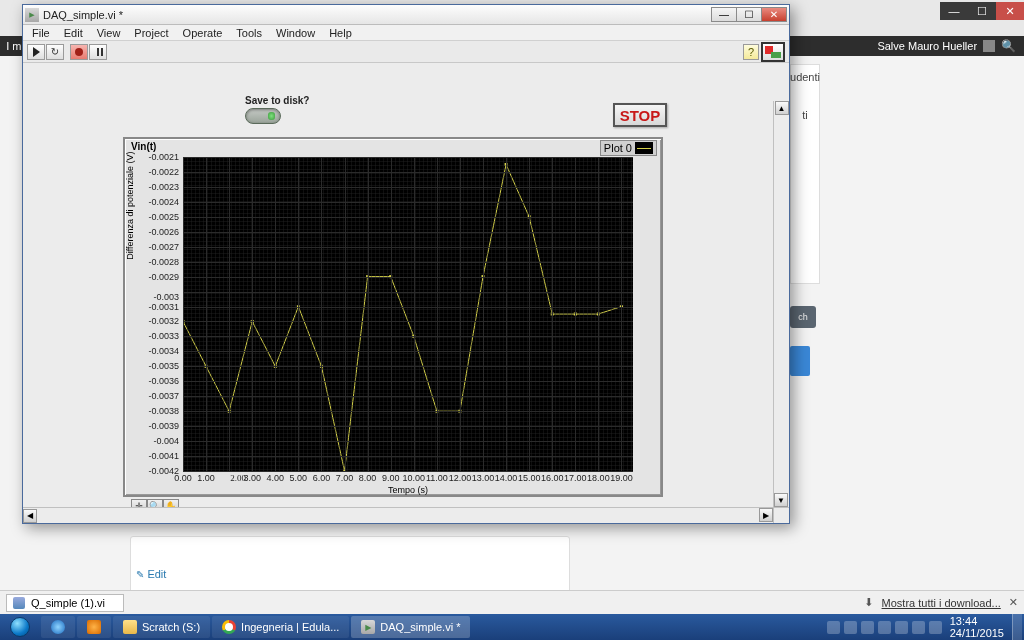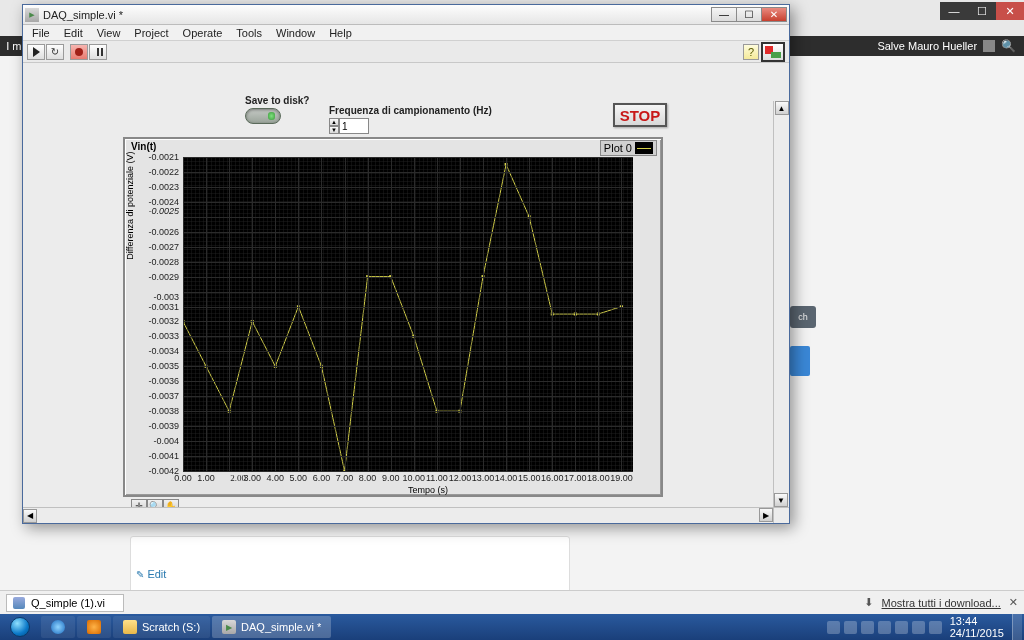--- a/index.html
+++ b/index.html
@@ -104,21 +104,21 @@
   .chart-legend { position:absolute; top: 1px; right: 4px; display:flex; align-items:center; gap:3px; background:#d0d0d0; border:1px solid #888; padding:1px 3px;}
   .chart-legend .sw { width:18px;height:12px;background:#000;display:flex;align-items:center;justify-content:center;}
   .chart-legend .sw::after{content:"";width:14px;height:0;border-top:1px solid #d6d24a;}
   .plot-area { position:absolute; top: 18px; left: 58px; width: 450px; height: 314px; background:#000; }
   .grid-h, .grid-v { position:absolute; background:#2b2b2b; }
   .yaxis { position:absolute; top:18px; left:4px; width:52px; height:314px; }
   .yaxis .ylabel { position:absolute; left:-4px; top:50%; transform: rotate(-90deg) translateX(50%); transform-origin: left top; font-size:9px; white-space:nowrap; }
   .ytick { position:absolute; right:2px; font-size:9px; color:#222; transform:translateY(-50%); }
   .xaxis { position:absolute; top:334px; left:58px; width:450px; height:22px; }
   .xtick { position:absolute; top:0; font-size:9px; color:#222; transform:translateX(-50%); }
-  .xlabel { position:absolute; top:12px; left:50%; transform:translateX(-50%); font-size:9px;margin-left:20px;}
+  .xlabel { position:absolute; top:12px; left:50%; transform:translateX(-50%); font-size:9px;}
   svg.series { position:absolute; inset:0; }
 
   .graph-palette { position: absolute; top: 436px; left: 108px; display:flex; gap:0;}
   .graph-palette div{ width:16px;height:14px;border:1px solid #888;background:linear-gradient(#f0f0f0,#cfcfcf);display:flex;align-items:center;justify-content:center;font-size:9px;color:#333;}
 
   .lv-scroll-v { position:absolute; top:38px; right:0; width:16px; bottom:16px; background:#ececec; border-left:1px solid #c0c0c0;}
   .lv-scroll-v .sbtn{width:14px;height:14px;border:1px solid #999;background:linear-gradient(#fafafa,#d0d0d0);margin:0 auto;display:flex;align-items:center;justify-content:center;font-size:8px;}
   .lv-scroll-v .sbtnB{position:absolute;bottom:0;}
   .lv-scroll-h { position:absolute; left:0; right:16px; bottom:0; height:16px; background:#ececec; border-top:1px solid #c0c0c0;}
   .lv-scroll-h .sbtn{width:14px;height:14px;border:1px solid #999;background:linear-gradient(#fafafa,#d0d0d0);display:inline-flex;align-items:center;justify-content:center;font-size:8px;}
@@ -137,20 +137,24 @@
 </div>
 <div class="bg-blackbar">
   <span class="star">☆</span>
   <span>Salve Mauro Hueller</span>
   <span style="width:12px;height:12px;background:#888;"></span>
   <span class="search">🔍</span>
 </div>
 <div class="bg-imi">I mi</div>
 
 <div class="bg-content">
+  <div class="bg-panel">
+    <span>udenti</span>
+    <span>ti</span>
+  </div>
   <div class="bg-searchbtn">ch</div>
   <div class="bg-bluebar"></div>
   <div class="bg-editbox"></div>
 </div>
 <a class="edit-link">
     <span>Edit</span>
   </a>
 
 <div class="downloadbar">
   <div class="dl-item">
@@ -170,20 +174,24 @@
     </div>
   <div class="task-btn">
       <span class="ico" style="background:radial-gradient(#8fd4ff,#1a6abf);border-radius:50%;"></span>
     </div>
   <div class="task-btn">
       <span class="ico ff"></span>
     </div>
   <div class="task-btn">
       <span class="ico fold"></span>
       <span>Scratch (S:)</span>
+    </div>
+  <div class="task-btn">
+      <span class="ico chrome"></span>
+      <span>Ingegneria | Edula...</span>
     </div>
   <div class="task-btn active">
       <span class="ico lv"></span>
       <span>DAQ_simple.vi *</span>
     </div>
   <div class="tray">
     <span class="tico"></span>
     <span class="tico"></span>
     <span class="tico"></span>
     <span class="tico"></span>
@@ -231,46 +239,36 @@
   </div>
 
   <div class="lv-body">
 
 
     <div class="save">
       <div class="ctrl-label">Save to disk?</div>
       <div class="toggle"></div>
     </div>
 
-    <div class="freq">
-      <div class="ctrl-label">Frequenza di campionamento (Hz)</div>
-      <div class="spin">
-        <div class="arrows">
-            <div>▲</div>
-            <div>▼</div>
-          </div>
-        <input value="1" style="">
-      </div>
-    </div>
 
     <div class="stopbtn">STOP</div>
 
     <div class="chart-frame">
       <div class="chart-title">Vin(t)</div>
       <div class="chart-legend">
         <span>Plot 0</span>
         <span class="sw"></span>
       </div>
       <div class="yaxis">
         <span class="ylabel">Differenza di potenziale (V)</span>
       <span class="ytick" style="top: 0px;">-0.0021</span>
           <span class="ytick" style="top: 14.9524px;">-0.0022</span>
           <span class="ytick" style="top: 29.9048px;">-0.0023</span>
           <span class="ytick" style="top: 44.8571px;">-0.0024</span>
-          <span class="ytick" style="top: 54px; font-style: italic;">-0.0025</span>
+          <span class="ytick" style="top: 60px;">-0.0025</span>
           <span class="ytick" style="top: 74.7619px;">-0.0026</span>
           <span class="ytick" style="top: 89.7143px;">-0.0027</span>
           <span class="ytick" style="top: 104.667px;">-0.0028</span>
           <span class="ytick" style="top: 119.619px;">-0.0029</span>
           <span class="ytick" style="top: 140px;">-0.003</span>
           <span class="ytick" style="top: 149.524px;">-0.0031</span>
           <span class="ytick" style="top: 164.476px;">-0.0032</span>
           <span class="ytick" style="top: 179.429px;">-0.0033</span>
           <span class="ytick" style="top: 194.381px;">-0.0034</span>
           <span class="ytick" style="top: 209.333px;">-0.0035</span>

